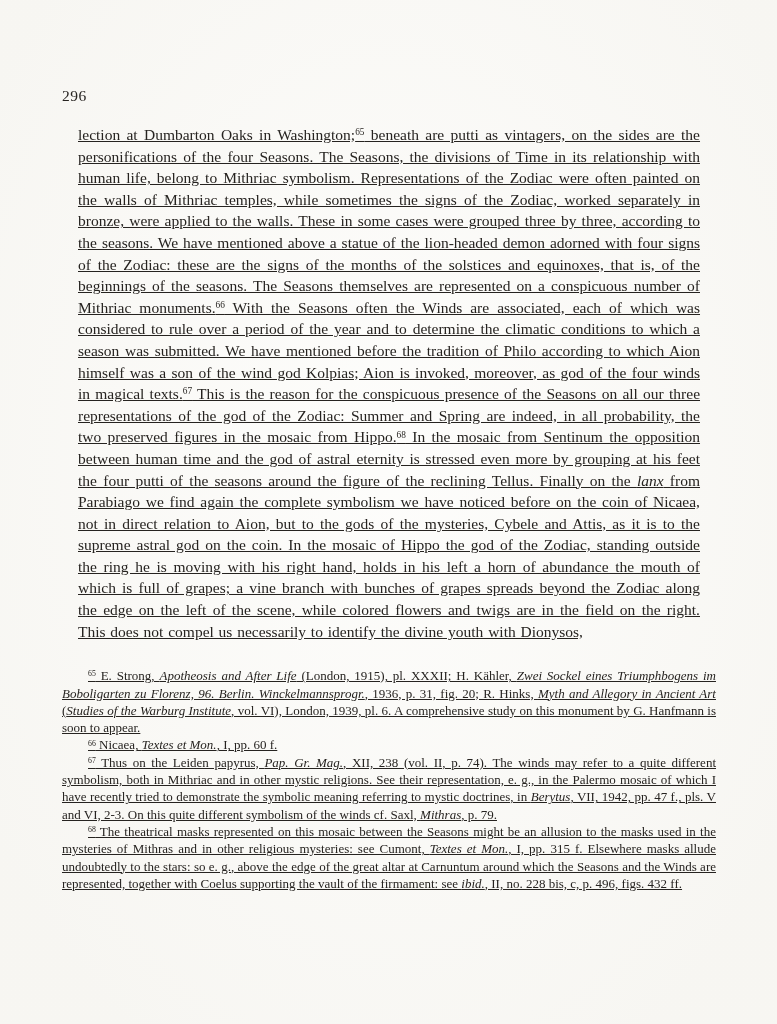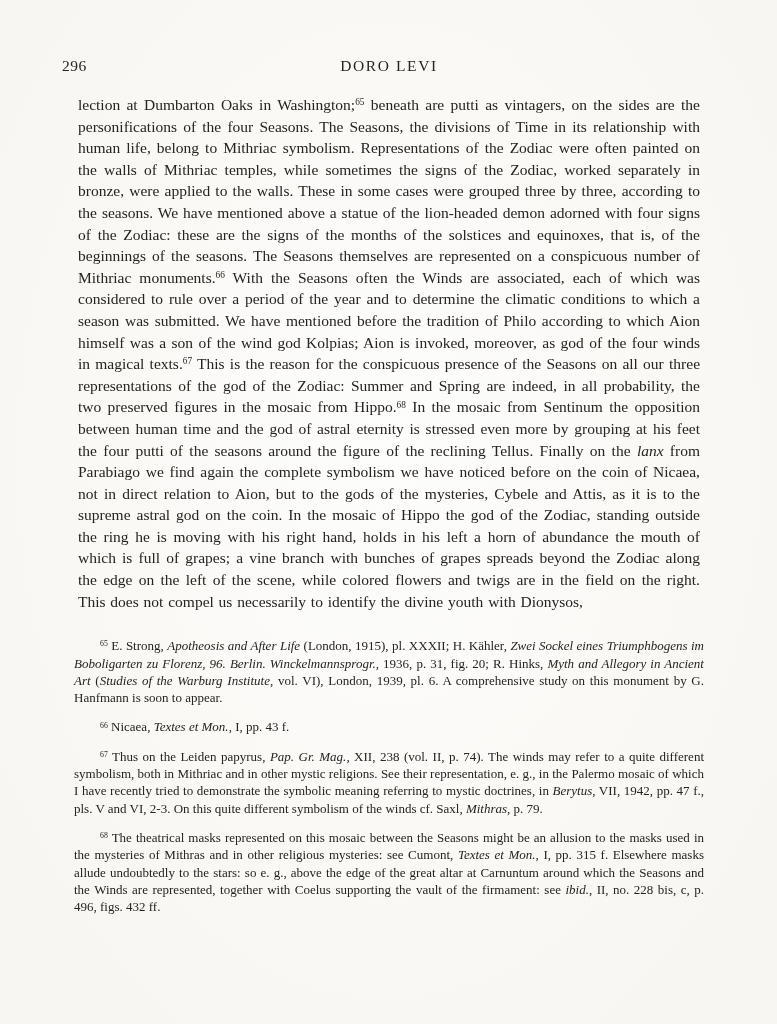--- a/index.html
+++ b/index.html
@@ -13,24 +13,25 @@
     background: #fbfaf6;
     color: #262320;
     font-family: "Liberation Serif", "DejaVu Serif", serif;
     -webkit-font-smoothing: antialiased;
   }
   .page {
     position: relative;
     box-sizing: border-box;
     width: 777px;
     height: 1024px;
-    padding: 57px 61px 0 62px;
+    padding: 87px 61px 0 62px;
     background:
       radial-gradient(ellipse at 50% 45%, rgba(255,255,255,0.6) 0%, rgba(0,0,0,0.015) 85%),
       #fbfaf6;
+    text-decoration: underline;
   }
   .running-head {
     position: relative;
     height: 21px;
     margin-bottom: 15px;
     font-size: 15.5px;
   }
   .page-number {
     position: absolute;
     left: 0;
@@ -59,43 +60,42 @@
     line-height: 0;
     vertical-align: baseline;
     position: relative;
     top: -0.5em;
     letter-spacing: 0;
   }
   .footnotes {
     margin-top: 25px;
   }
   .footnote {
-    margin: 12px;
+    margin: 0;
     font-size: 13px;
     line-height: 17.3px;
     text-align: justify;
     text-justify: inter-word;
     text-indent: 26px;
     hyphens: none;
   }
 </style>
 </head>
 <body>
 
 <div class="page">
 
   <header class="running-head">
     <span class="page-number">296</span>
-    <span class="running-title">DORO LEVI</span>
   </header>
 
   <main>
     <p class="body-text"><span>lection at Dumbarton Oaks in Washington;</span><sup>65</sup><span> beneath are putti as vintagers, on the sides are the personifications of the four Seasons. The Seasons, the divisions of Time in its relationship with human life, belong to Mithriac symbolism. Representations of the Zodiac were often painted on the walls of Mithriac temples, while sometimes the signs of the Zodiac, worked separately in bronze, were applied to the walls. These in some cases were grouped three by three, according to the seasons. We have mentioned above a statue of the lion-headed demon adorned with four signs of the Zodiac: these are the signs of the months of the solstices and equinoxes, that is, of the beginnings of the seasons. The Seasons themselves are represented on a conspicuous number of Mithriac monuments.</span><sup>66</sup><span> With the Seasons often the Winds are associated, each of which was considered to rule over a period of the year and to determine the climatic conditions to which a season was submitted. We have mentioned before the tradition of Philo according to which Aion himself was a son of the wind god Kolpias; Aion is invoked, moreover, as god of the four winds in magical texts.</span><sup>67</sup><span> This is the reason for the conspicuous presence of the Seasons on all our three representations of the god of the Zodiac: Summer and Spring are indeed, in all probability, the two preserved figures in the mosaic from Hippo.</span><sup>68</sup><span> In the mosaic from Sentinum the opposition between human time and the god of astral eternity is stressed even more by grouping at his feet the four putti of the seasons around the figure of the reclining Tellus. Finally on the </span><i>lanx</i><span> from Parabiago we find again the complete symbolism we have noticed before on the coin of Nicaea, not in direct relation to Aion, but to the gods of the mysteries, Cybele and Attis, as it is to the supreme astral god on the coin. In the mosaic of Hippo the god of the Zodiac, standing outside the ring he is moving with his right hand, holds in his left a horn of abundance the mouth of which is full of grapes; a vine branch with bunches of grapes spreads beyond the Zodiac along the edge on the left of the scene, while colored flowers and twigs are in the field on the right. This does not compel us necessarily to identify the divine youth with Dionysos,</span></p>
 
     <section class="footnotes">
       <p class="footnote"><sup>65</sup><span> E. Strong, </span><i>Apotheosis and After Life</i><span> (London, 1915), pl. XXXII; H. Kähler, </span><i>Zwei Sockel eines Triumphbogens im Boboligarten zu Florenz, 96. Berlin. Winckelmannsprogr.</i><span>, 1936, p. 31, fig. 20; R. Hinks, </span><i>Myth and Allegory in Ancient Art</i><span> (</span><i>Studies of the Warburg Institute</i><span>, vol. VI), London, 1939, pl. 6. A comprehensive study on this monument by G. Hanfmann is soon to appear.</span></p>
-      <p class="footnote"><sup>66</sup><span> Nicaea, </span><i>Textes et Mon.</i><span>, I, pp. 43 f.</span></p>
+      <p class="footnote"><sup>66</sup><span> Nicaea, </span><i>Textes et Mon.</i><span>, I, pp. 60 f.</span></p>
       <p class="footnote"><sup>67</sup><span> Thus on the Leiden papyrus, </span><i>Pap. Gr. Mag.</i><span>, XII, 238 (vol. II, p. 74). The winds may refer to a quite different symbolism, both in Mithriac and in other mystic religions. See their representation, e. g., in the Palermo mosaic of which I have recently tried to demonstrate the symbolic meaning referring to mystic doctrines, in </span><i>Berytus</i><span>, VII, 1942, pp. 47 f., pls. V and VI, 2-3. On this quite different symbolism of the winds cf. Saxl, </span><i>Mithras</i><span>, p. 79.</span></p>
       <p class="footnote"><sup>68</sup><span> The theatrical masks represented on this mosaic between the Seasons might be an allusion to the masks used in the mysteries of Mithras and in other religious mysteries: see Cumont, </span><i>Textes et Mon.</i><span>, I, pp. 315 f. Elsewhere masks allude undoubtedly to the stars: so e. g., above the edge of the great altar at Carnuntum around which the Seasons and the Winds are represented, together with Coelus supporting the vault of the firmament: see </span><i>ibid.</i><span>, II, no. 228 bis, c, p. 496, figs. 432 ff.</span></p>
     </section>
   </main>
 
 </div>
 
 </body></html>

